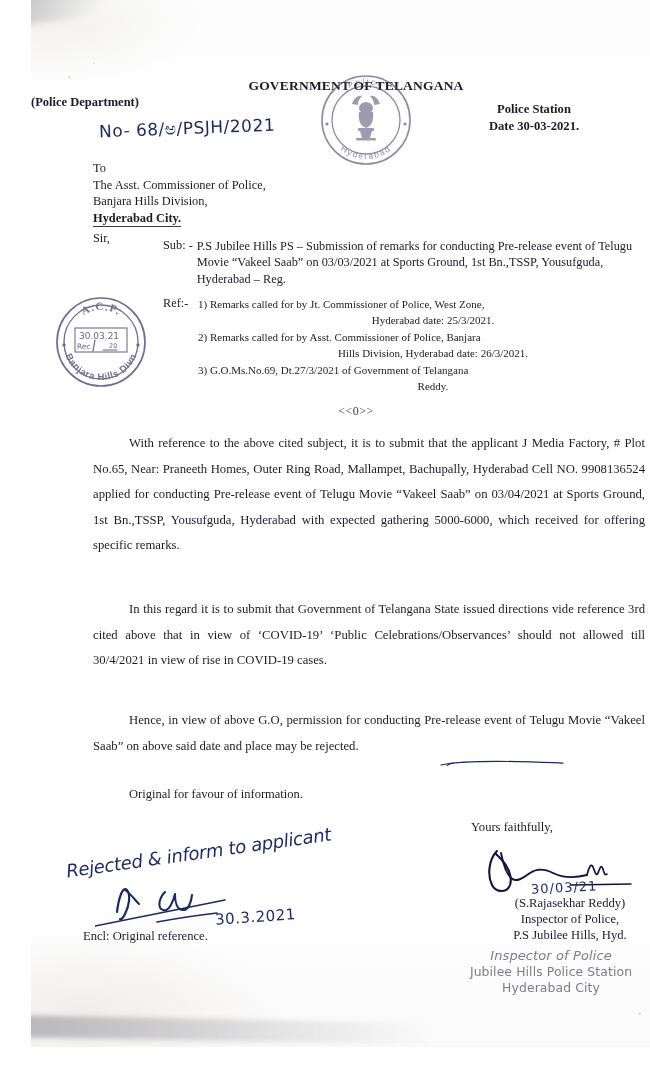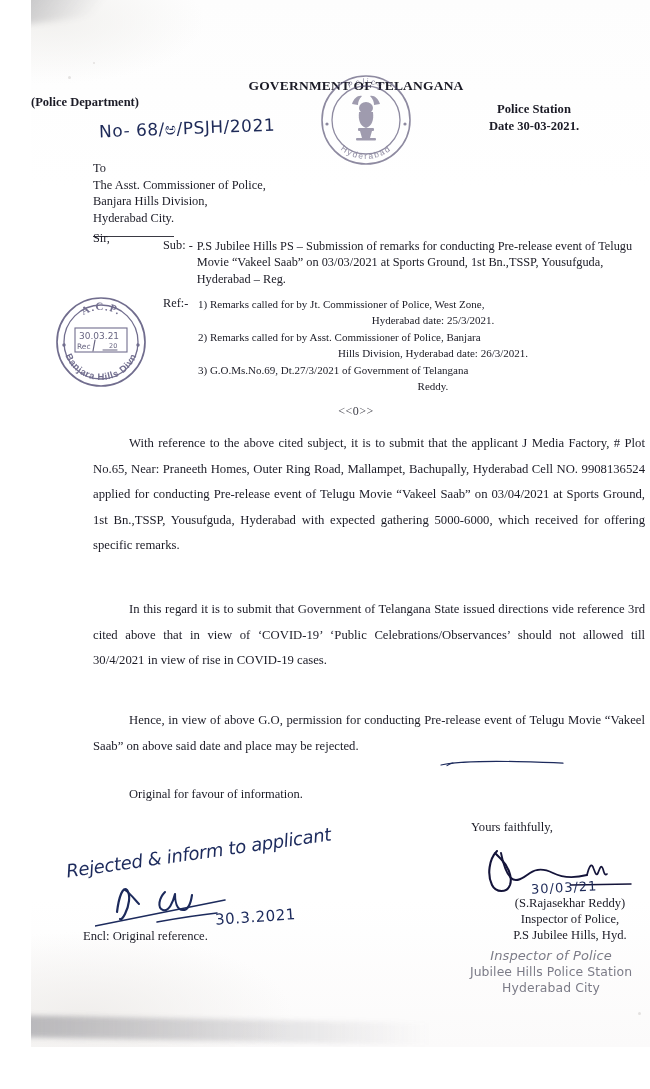--- a/index.html
+++ b/index.html
@@ -100,21 +100,21 @@
   }
 
   .to-block {
     position: absolute;
     left: 62px;
     top: 160px;
     font-size: 12.4px;
     line-height: 16.5px;
     color: #1b1b26;
   }
-  .to-block .u { border-bottom: 1px solid #3a3a44; padding-bottom: 10px; }
+  .to-block .u { border-bottom: 1px solid #3a3a44; padding-bottom: 0px; font-weight: bold; }
 
   .salutation {
     position: absolute;
     left: 62px;
     top: 231px;
     font-size: 12.3px;
     color: #1b1b26;
   }
 
   

